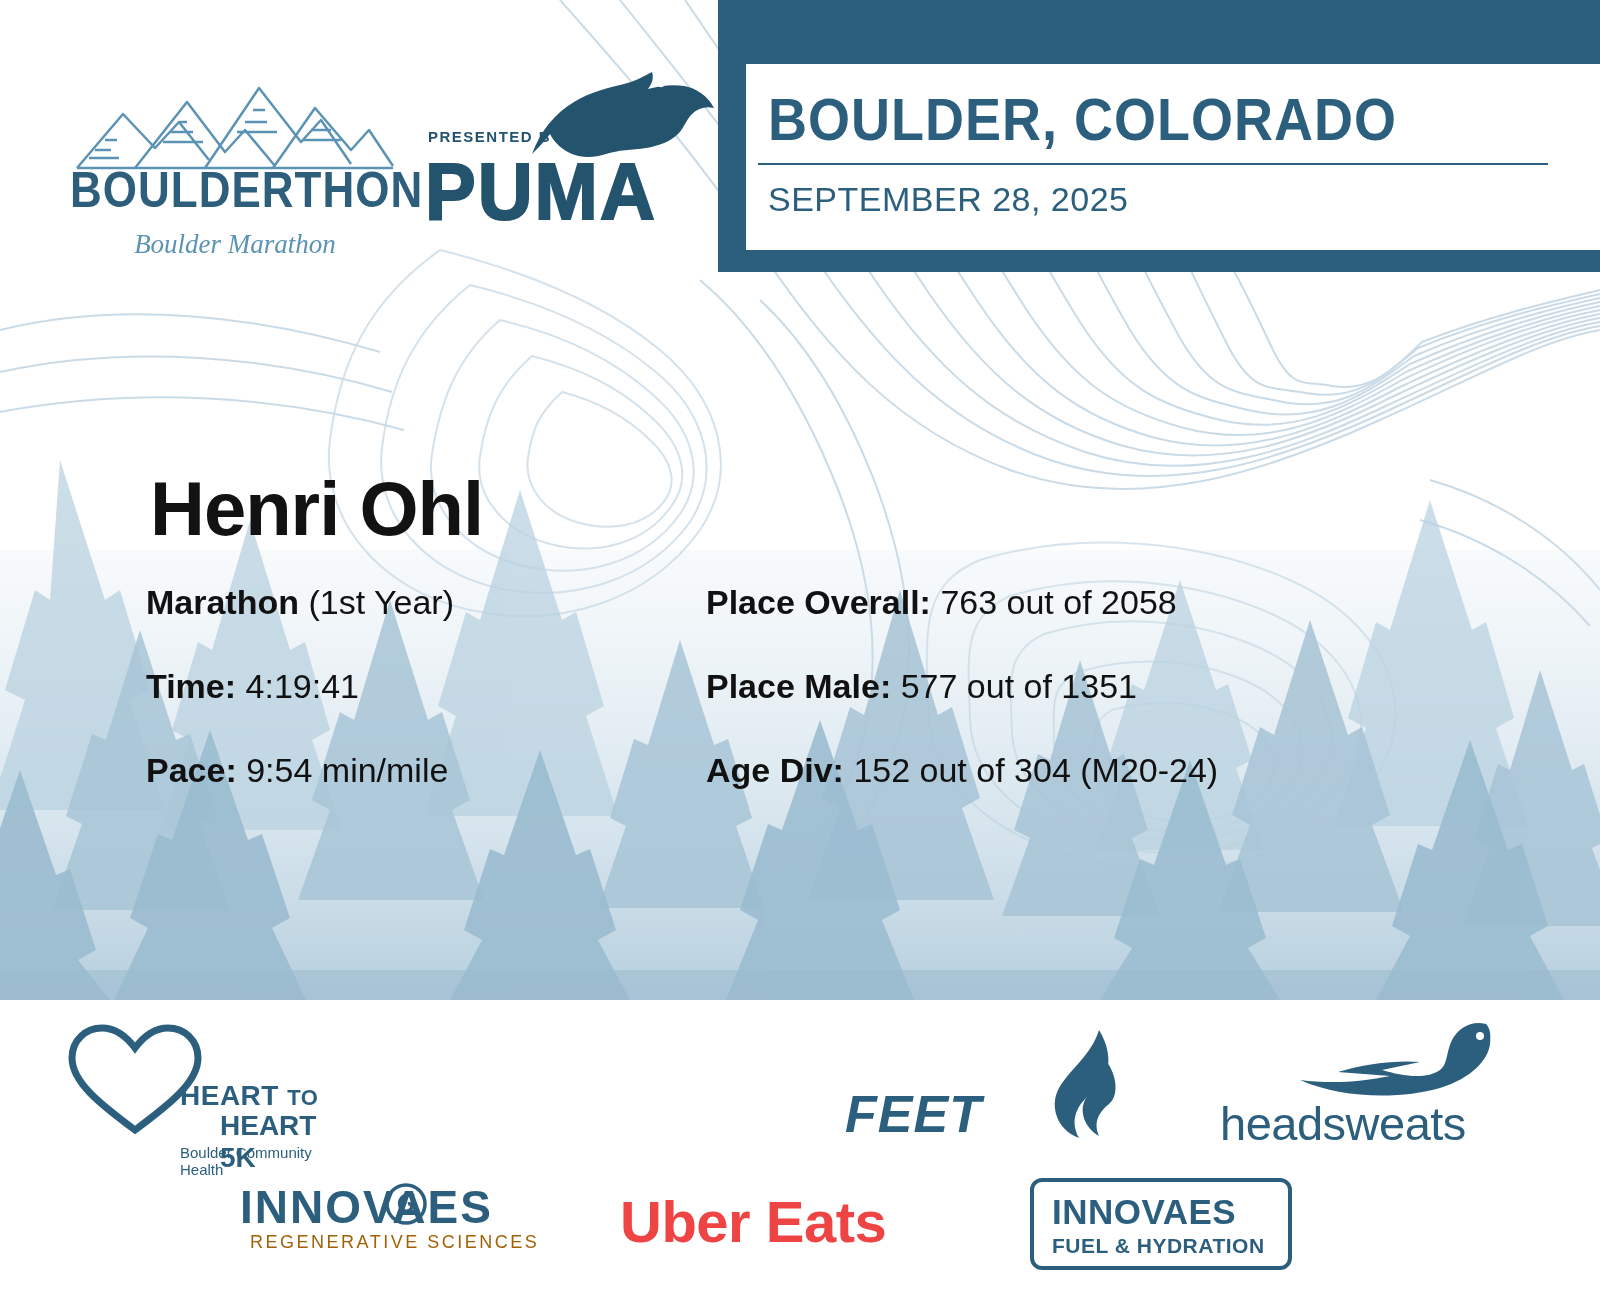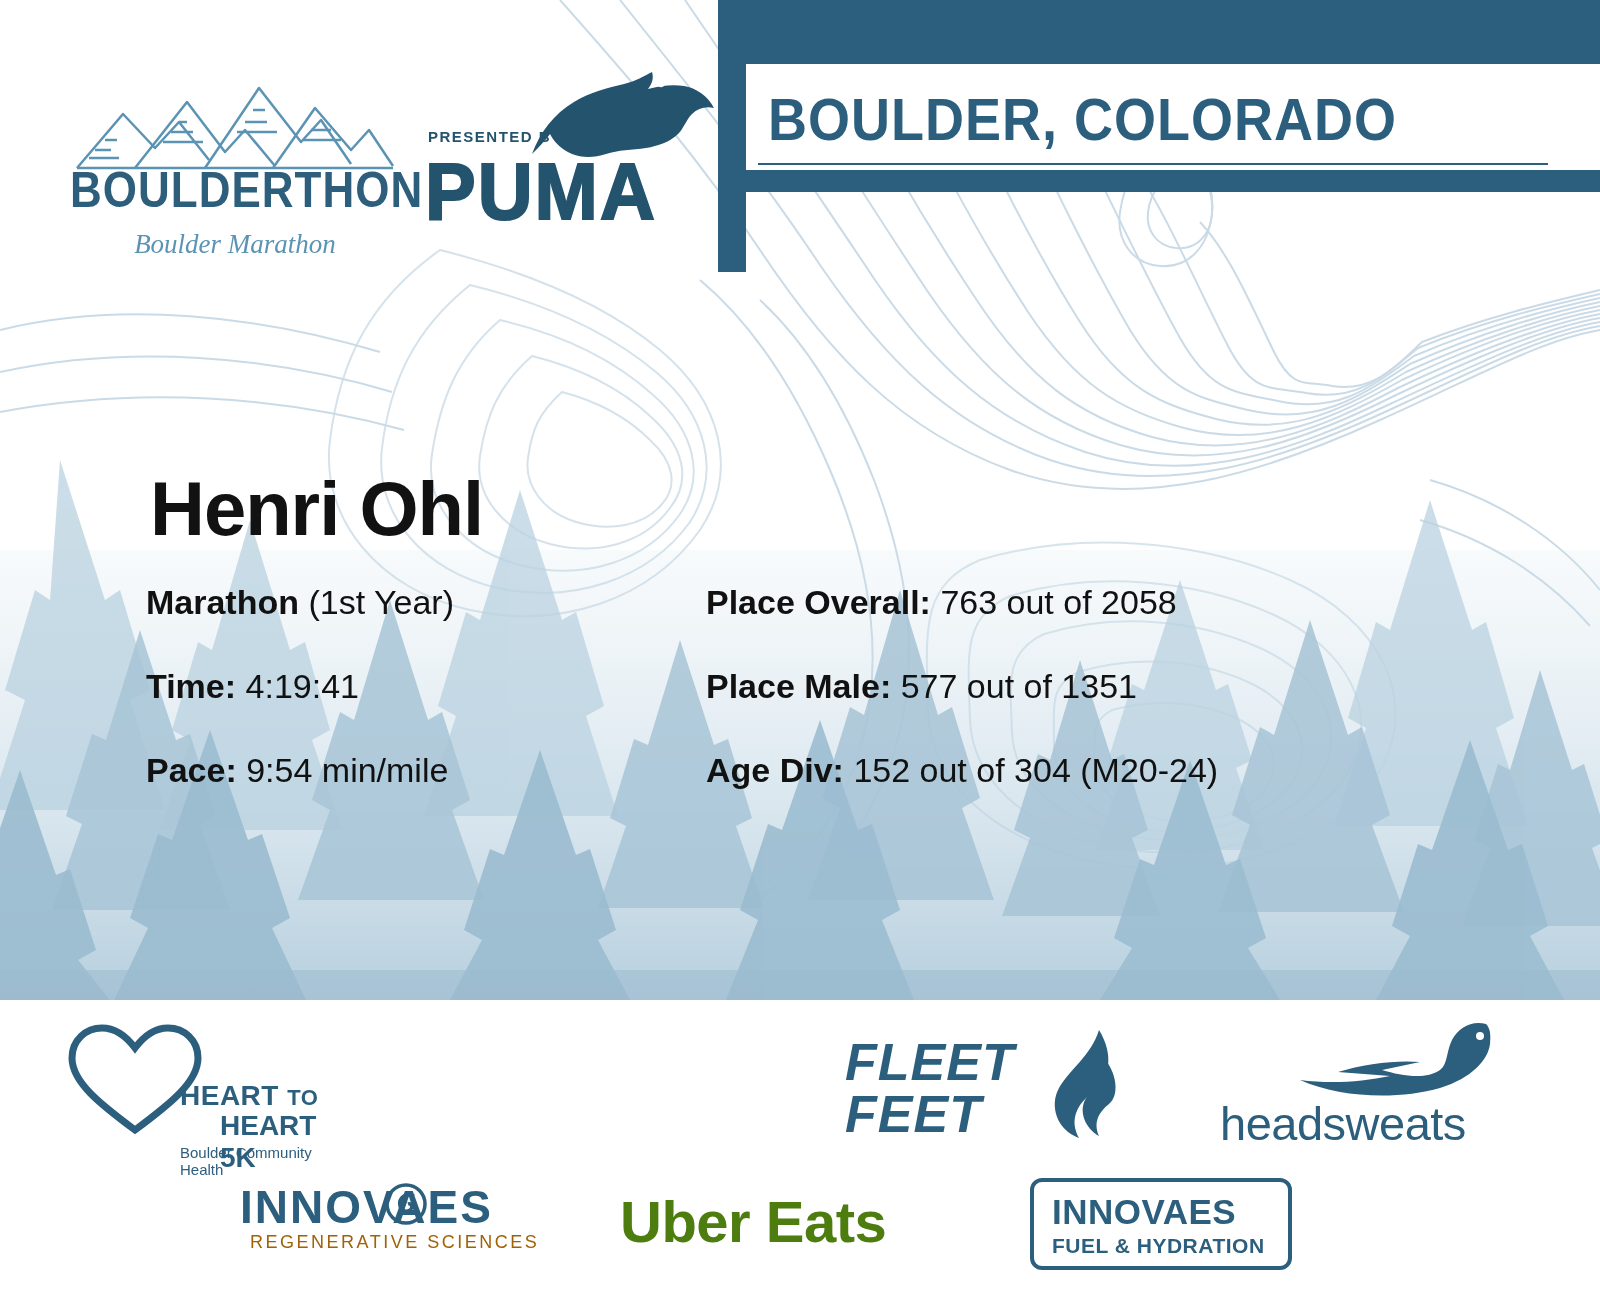--- a/index.html
+++ b/index.html
@@ -84,21 +84,21 @@
     letter-spacing: 2px;
     color: #24536e;
     font-family: "Liberation Sans", sans-serif;
     -webkit-text-stroke: 2px #24536e;
     transform: scaleY(1.05);
   }
 
   .event-band {
     position: absolute;
     left: 718px; top: 0px;
-    width: 882px; height: 192px;
+    width: 882px; height: 272px;
     background: #ffffff;
   }
   .band-top {
     position: absolute;
     left: 0; top: 0;
     width: 882px; height: 64px;
     background: #2c5f7d;
   }
   .band-bottom {
     position: absolute;
@@ -250,21 +250,21 @@
     font-size: 46px; font-weight: bold; letter-spacing: 2px; color: #2c5f7d;
   }
   .innov-sub {
     position: absolute; left: 10px; top: 52px;
     font-size: 18px; letter-spacing: 2.5px; color: #a16207;
   }
 
   
   .uber { left: 620px; top: 20px; width: 340px; height: 80px; }
   .uber-word {
-    font-size: 58px; font-weight: bold; color: #4d7c0f; letter-spacing: -0.5px;
+    font-size: 58px; font-weight: bold; color: #ef4444; letter-spacing: -0.5px;
   }
 
   
   .prec { left: 1030px; top: 10px; width: 270px; height: 100px; }
   .prec-box {
     position: absolute; left: 0; top: 0;
     width: 262px; height: 92px;
     border: 4px solid #2c5f7d;
     border-radius: 12px;
   }
@@ -350,20 +350,21 @@
       <div class="presented-by">PRESENTED BY</div>
       <div class="puma-word">PUMA</div>
     </div>
 
     <div class="event-band">
       <div class="band-top"></div>
       <div class="band-left"></div>
       <div class="band-bottom"></div>
       <div class="city">BOULDER, COLORADO</div>
       <div class="band-rule"></div>
+      <div class="date">SEPTEMBER 28, 2025</div>
     </div>
   </div>
 
   <svg class="forest" viewBox="0 0 1600 570" preserveAspectRatio="none">
     <defs>
       <linearGradient id="mist" x1="0" y1="0" x2="0" y2="1">
         <stop offset="0%" stop-color="#cfe0ea" stop-opacity="0.15"></stop>
         <stop offset="55%" stop-color="#bdd4e2" stop-opacity="0.55"></stop>
         <stop offset="100%" stop-color="#a9c6d8" stop-opacity="0.85"></stop>
       </linearGradient>
@@ -440,21 +441,20 @@
         </svg>
         <div class="h2h-title">
           <span>HEART</span> <small>TO</small>
         </div>
         <div class="h2h-title2">HEART 5K</div>
         <div class="h2h-sub">Boulder Community Health</div>
       </div>
 
 
       <div class="sp fleet">
-        <div class="fleet-t1">FLEET</div>
         <div class="fleet-t2">FEET</div>
         <svg width="80" height="120" viewBox="0 0 80 120" style="position:absolute;left:198px;top:0px;">
           <path d="M56,4 C48,30 26,44 16,62 C6,80 14,104 36,112 C26,94 34,78 50,66 C66,54 72,30 56,4Z" fill="#2c5f7d"></path>
           <path d="M64,36 C60,54 48,62 42,74 C36,86 42,102 56,110 C50,96 56,86 66,78 C76,70 74,50 64,36Z" fill="#2c5f7d"></path>
         </svg>
       </div>
 
       <div class="sp heads">
         <svg width="220" height="85" viewBox="0 0 220 85" style="position:absolute;left:70px;top:0px;">
           <path d="M196,6 C182,2 168,10 162,22 C156,34 158,46 150,52 C136,62 112,58 92,52 L130,44 C106,42 74,46 48,54 L100,58 C72,64 40,66 10,62 C50,80 108,82 150,70 C182,60 198,42 200,26 C201,16 200,10 196,6Z" fill="#2c5f7d"></path>

